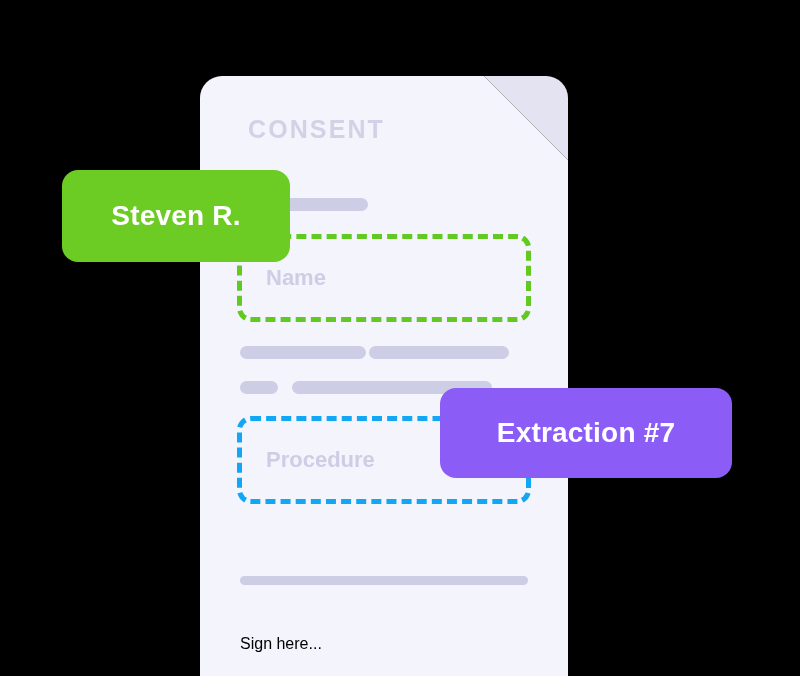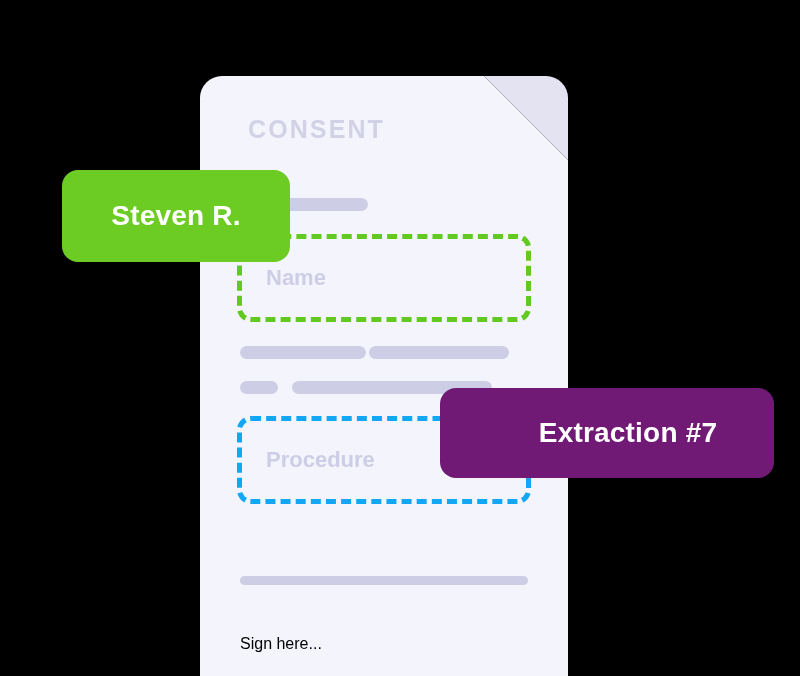--- a/index.html
+++ b/index.html
@@ -144,22 +144,21 @@
     top: 170px;
     width: 228px;
     height: 92px;
     background: #6dcc24;
   }
   #badge-procedure {
     left: 440px;
     top: 388px;
     width: 292px;
     height: 90px;
-    background: #701a75;
-    padding-left: 42px;
+    background: #8b5cf6;
   }
 </style>
 </head>
 <body>
 
 <div id="stage">
 
   <div id="document-sheet">
 
     <div id="doc-cut"></div>

